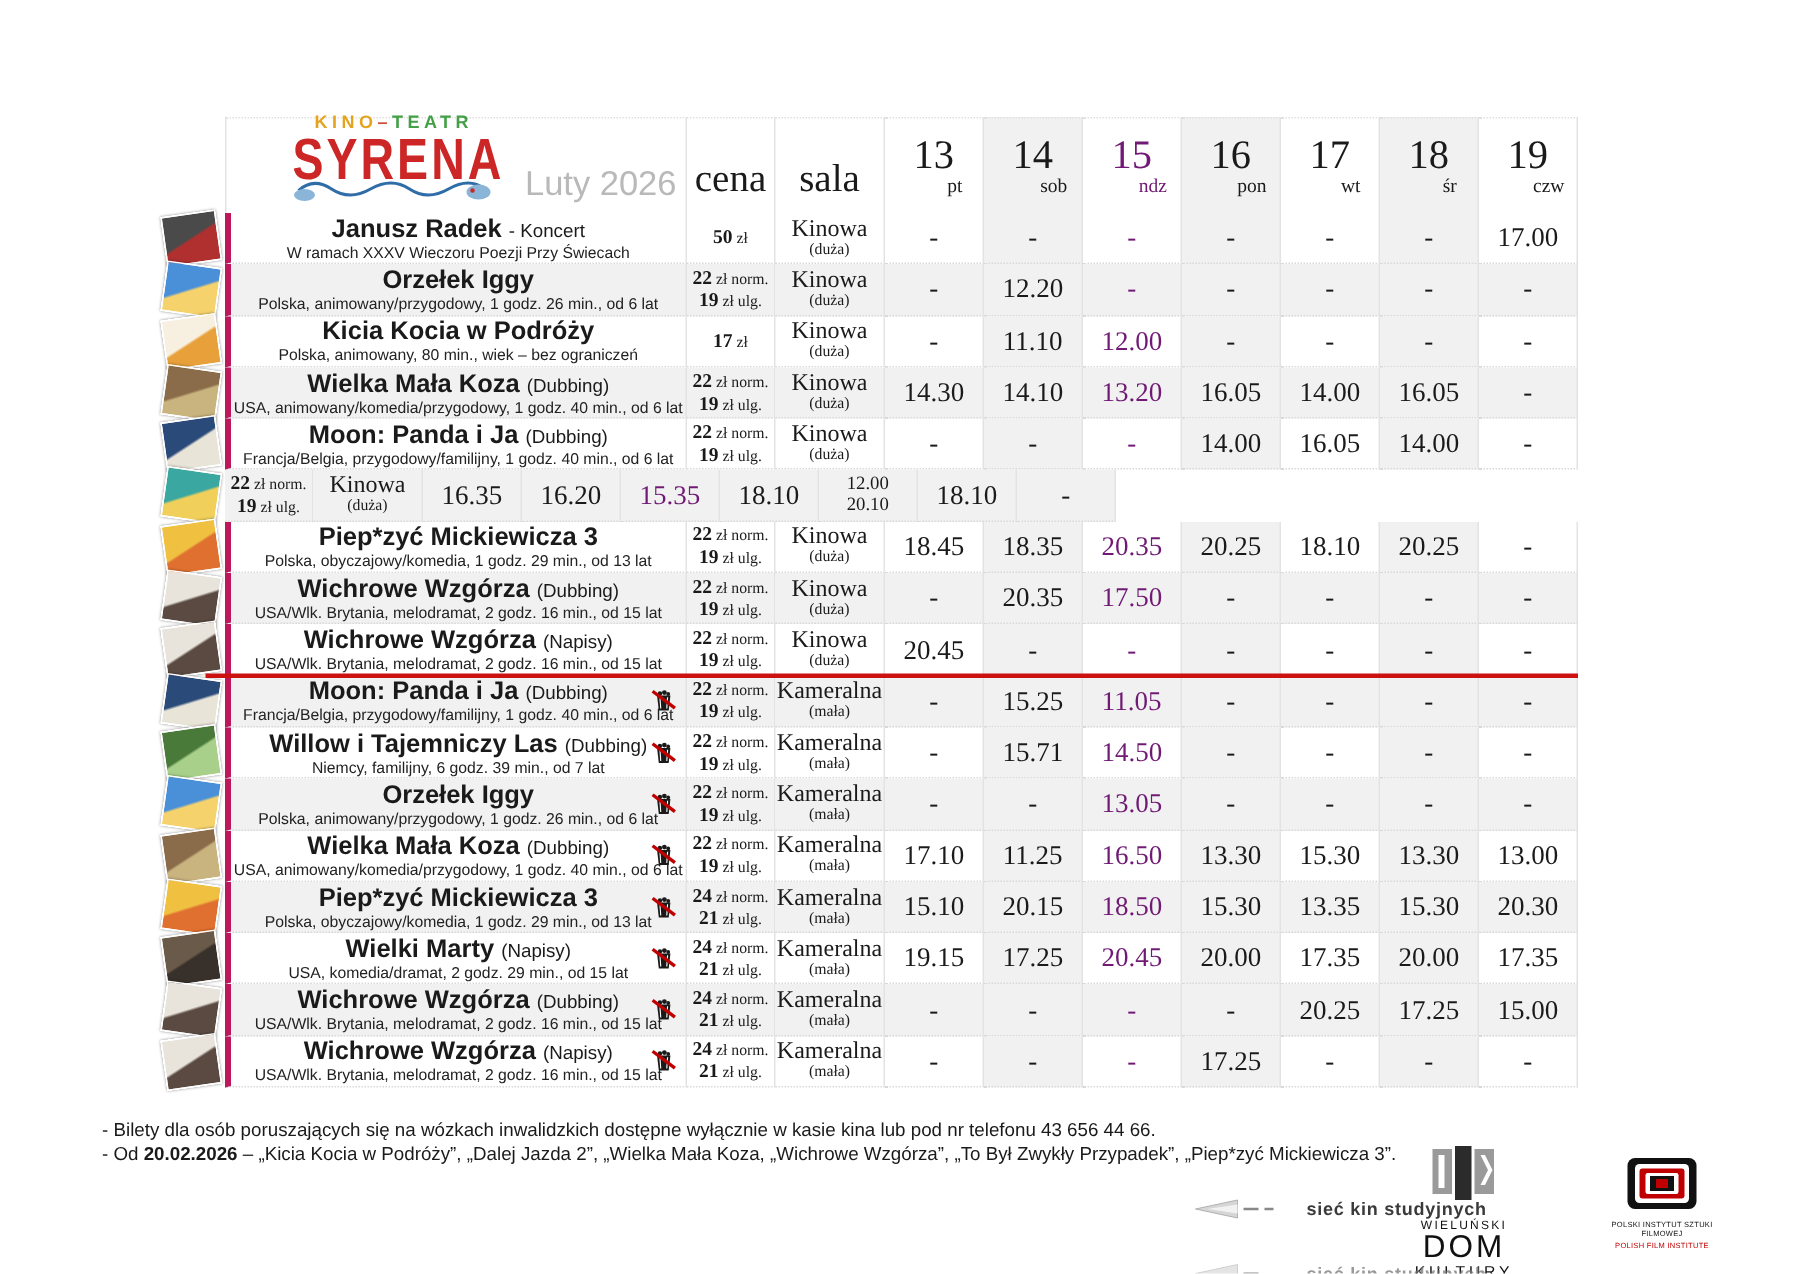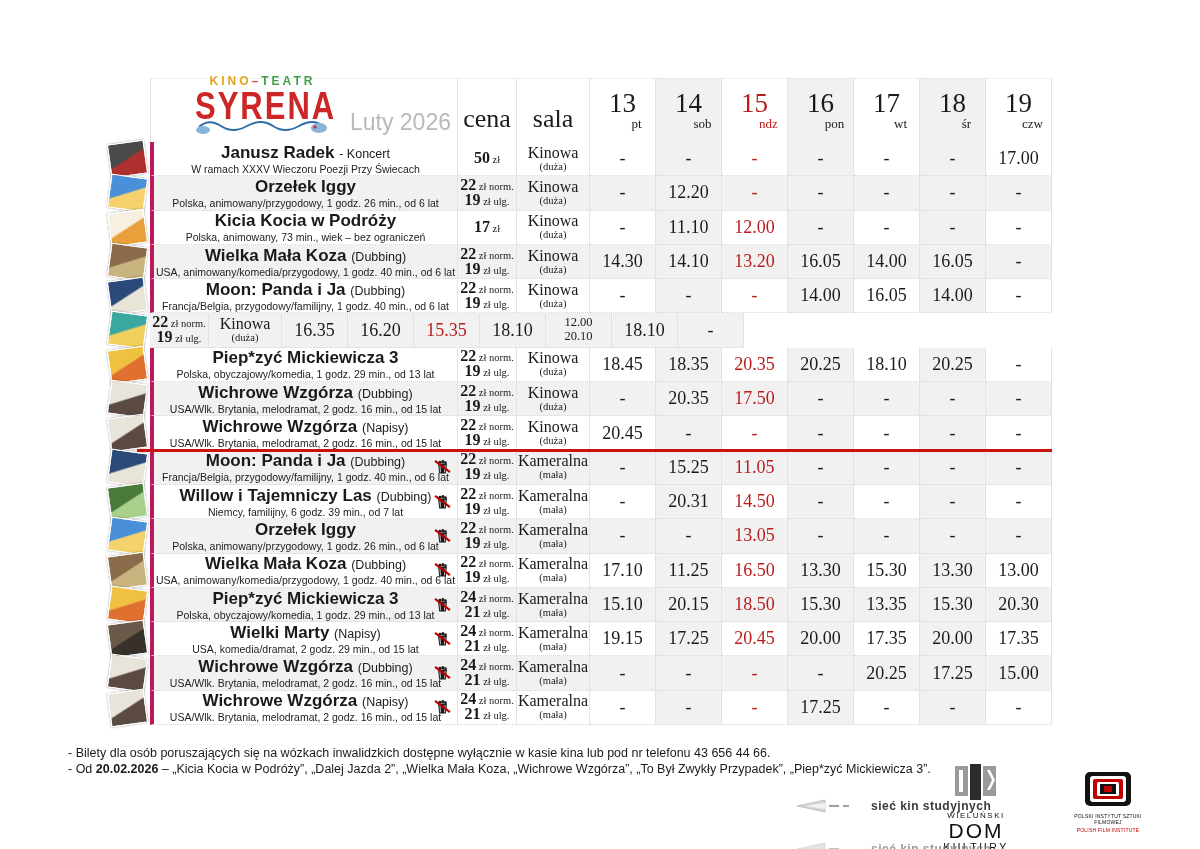--- a/index.html
+++ b/index.html
@@ -11,41 +11,41 @@
   .row{display:flex;height:34.3px;}
   .hdr-row{display:flex;height:64px;}
   .cell{box-sizing:border-box;border-right:1px solid #e3e3e3;border-bottom:1px dotted #d9d9d9;
         display:flex;flex-direction:column;justify-content:center;align-items:center;}
   .poster-cell{width:45px;border:none;justify-content:center;}
   .title-cell{width:308px;border-left:4px solid #be185d;position:relative;padding-top:1px;}
   .price-cell{width:59px;}
   .room-cell{width:73px;}
   .time-cell{width:66px;font-family:"Liberation Serif",serif;font-size:18px;}
   .shaded{background:#f1f1f1;}
-  .holiday{color:#b91c1c;}
+  .holiday{color:#701a75;}
   .time-cell.two{font-size:12.5px;line-height:1.1;}
 
   .hdr-cell{box-sizing:border-box;border-right:1px solid #e3e3e3;border-top:1px dotted #e0e0e0;
             display:flex;flex-direction:column;justify-content:center;align-items:center;}
   #hdr-title{width:308px;border-left:1px solid #e3e3e3;position:relative;}
   #hdr-cena,#hdr-sala{font-family:"Liberation Serif",serif;font-size:26px;justify-content:flex-end;padding-bottom:8px;}
   #hdr-cena{width:59px;}
   #hdr-sala{width:73px;}
   .day-cell{width:66px;font-family:"Liberation Serif",serif;}
   .day-num{font-size:27px;line-height:27px;}
   .day-abbr{font-size:13px;line-height:14px;margin-left:28px;}
   .hdr-poster{width:45px;border:none;}
 
   .t-line{font-size:17px;font-weight:bold;line-height:17px;text-align:center;white-space:nowrap;}
   .t-suffix{font-size:12.5px;font-weight:normal;}
   .t-details{font-size:10.5px;line-height:12px;color:#222;text-align:left;white-space:nowrap;}
   .nofood{position:absolute;right:6px;top:50%;transform:translateY(-50%);width:17px;height:17px;}
 
   .price-line{line-height:13px;text-align:center;font-family:"Liberation Serif",serif;}
-  .p-num{font-weight:bold;font-size:16px;}
+  .p-num{font-weight:bold;font-size:13px;}
   .p-label{font-size:10.5px;}
   .room-name{font-family:"Liberation Serif",serif;font-size:16px;line-height:16px;}
   .room-size{font-family:"Liberation Serif",serif;font-size:10.5px;line-height:12px;}
 
   .poster{width:35px;height:45px;border:1px solid #fff;box-shadow:0 0 2px rgba(0,0,0,.45);}
 
   #red-sep{position:absolute;left:32px;top:371px;right:0;height:3px;background:#cc1111;}
 
   
   #brand{position:absolute;left:44px;top:-4px;width:135px;text-align:center;}
@@ -172,21 +172,21 @@
         <div class="cell time-cell shaded">-</div>
         <div class="cell time-cell shaded">-</div>
         <div class="cell time-cell shaded">-</div>
       </div>
       <div class="row">
     <div class="cell poster-cell">
       <div class="poster" style="background: linear-gradient(155deg, rgb(247, 240, 224) 0%, rgb(247, 240, 224) 48%, rgb(232, 161, 58) 52%, rgb(232, 161, 58) 100%); transform: rotate(-8deg);"></div>
     </div>
     <div class="cell title-cell">
       <div class="t-line"><span>Kicia Kocia w Podróży</span> <span class="t-suffix"></span></div>
-      <div class="t-details">Polska, animowany, 73 min., wiek – bez ograniczeń</div>
+      <div class="t-details">Polska, animowany, 80 min., wiek – bez ograniczeń</div>
 
     </div>
     <div class="cell price-cell">
           <div class="price-line"><span class="p-num">17</span><span class="p-label"> zł</span></div>
         </div>
     <div class="cell room-cell">
       <div class="room-name">Kinowa</div>
       <div class="room-size">(duża)</div>
     </div>
   <div class="cell time-cell">-</div>
@@ -397,21 +397,21 @@
     </div>
     <div class="cell price-cell">
           <div class="price-line"><span class="p-num">22</span><span class="p-label"> zł norm.</span></div>
           <div class="price-line"><span class="p-num">19</span><span class="p-label"> zł ulg.</span></div>
         </div>
     <div class="cell room-cell">
       <div class="room-name">Kameralna</div>
       <div class="room-size">(mała)</div>
     </div>
   <div class="cell time-cell">-</div>
-        <div class="cell time-cell shaded">20.31</div>
+        <div class="cell time-cell shaded">15.71</div>
         <div class="cell time-cell holiday">14.50</div>
         <div class="cell time-cell shaded">-</div>
         <div class="cell time-cell">-</div>
         <div class="cell time-cell shaded">-</div>
         <div class="cell time-cell">-</div>
       </div>
       <div class="row">
     <div class="cell poster-cell">
       <div class="poster" style="background: linear-gradient(155deg, rgb(74, 144, 217) 0%, rgb(74, 144, 217) 48%, rgb(245, 210, 107) 52%, rgb(245, 210, 107) 100%); transform: rotate(8deg);"></div>
     </div>

